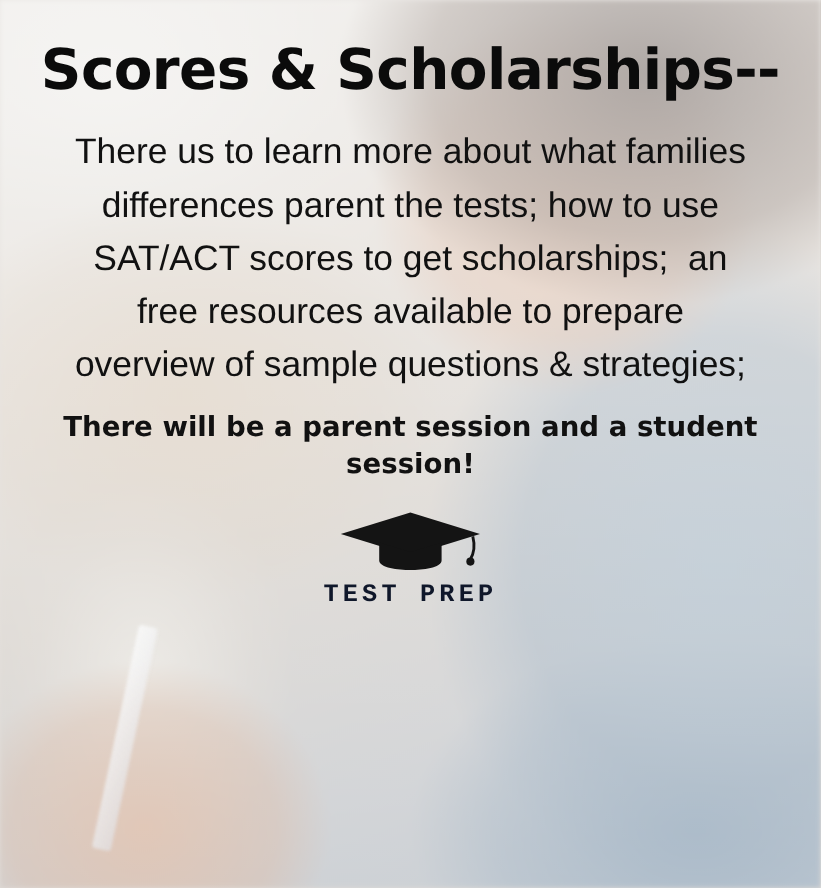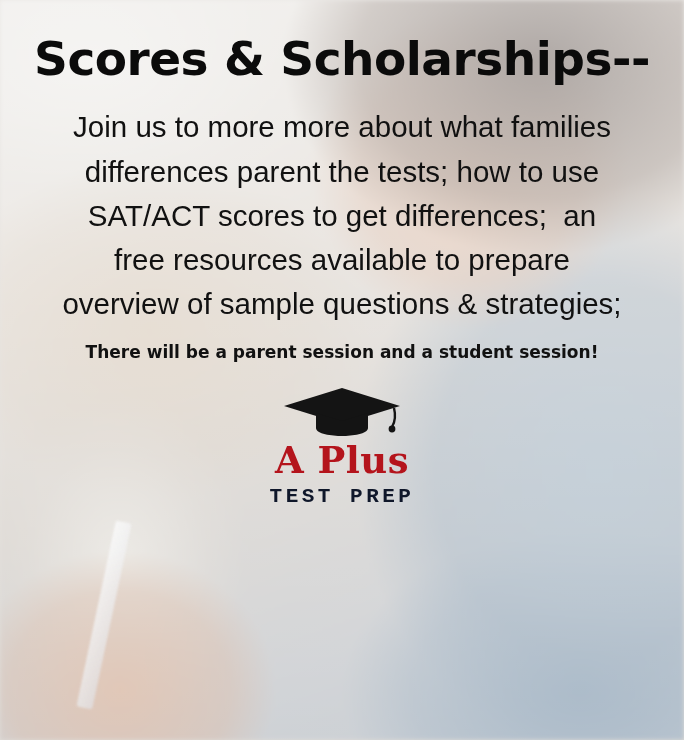--- a/index.html
+++ b/index.html
@@ -103,21 +103,21 @@
     color: #111111;
     margin: 18px 0 0 0;
     width: 100%;
     max-width: 614px;
   }
   .body-copy span { display: block; white-space: pre; }
 
   .sub-note {
     font-family: "DejaVu Sans", sans-serif;
     font-weight: 700;
-    font-size: 17px;
+    font-size: 23px;
     line-height: 1.35;
     color: #111111;
     margin: 14px 0 0 0;
   }
 
   
   #logo {
     margin-top: 22px;
     display: flex;
     flex-direction: column;
@@ -157,42 +157,39 @@
   <div id="bg-wash"></div>
   <div id="pencil"></div>
 
   <div id="content">
 
     <h1 class="headline">
       <span class="line1">Scores &amp; Scholarships--</span>
     </h1>
 
     <p class="body-copy">
-      <span>Join us to more more about what families</span>
+      <span>There us to learn more about what families</span>
       <span>differences parent the tests; how to use</span>
-      <span>SAT/ACT scores to get differences;  an</span>
+      <span>SAT/ACT scores to get scholarships;  an</span>
       <span>free resources available to prepare</span>
       <span>overview of sample questions &amp; strategies;</span>
     </p>
 
     <p class="sub-note">There will be a parent session and a student session!</p>
 
     <div id="logo">
       <div class="cap-wrap">
         <svg viewBox="0 0 120 52" width="120" height="52" aria-hidden="true">
 
           <polygon points="60,2 118,20 60,38 2,20" fill="#141414"></polygon>
 
           <path d="M34 27 L34 42 C34 48 50 50 60 50 C70 50 86 48 86 42 L86 27 L60 35 Z" fill="#141414"></path>
 
           <path d="M112 22 C114 30 113 36 110 41" stroke="#141414" stroke-width="2.4" fill="none"></path>
 
           <circle cx="110" cy="43" r="3.4" fill="#141414"></circle>
         </svg>
       </div>
-      <div class="logo-word">
-        <span class="a-plus">A</span><span>&nbsp;</span><span class="plus-word">Plus</span>
-      </div>
       <div class="logo-sub">TEST PREP</div>
     </div>
 
   </div>
 </div>
 
 </body></html>

